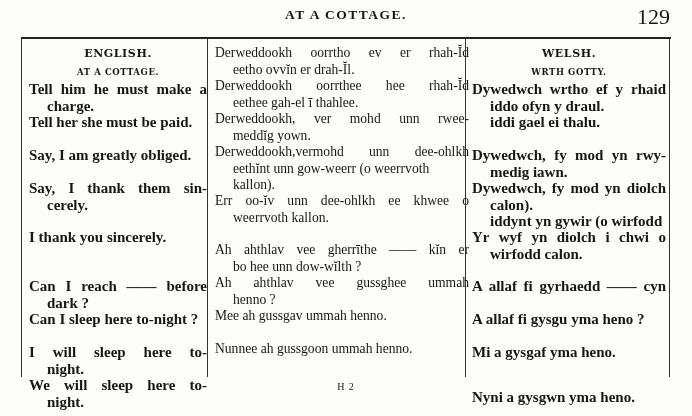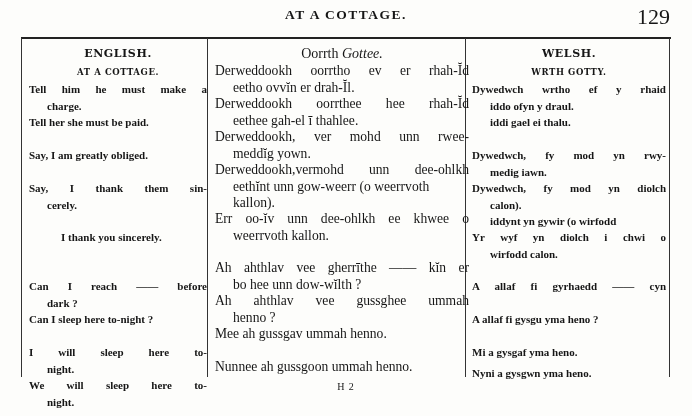--- a/index.html
+++ b/index.html
@@ -34,21 +34,21 @@
       text-align: center; font-size: 11px; letter-spacing: 0.6px; font-weight: bold;
       height: 18px; line-height: 18px; font-family: "DejaVu Serif", serif;
     }
     .sub-head {
       text-align: center; height: 18px; line-height: 18px;
     }
     .sub-head.caps { font-size: 8.5px; letter-spacing: 0.6px; font-weight: bold; }
     .sub-head.pron { font-size: 14px; font-family: "Liberation Serif", serif; }
     .entry {
       position: absolute; left: 0; right: 0;
-      font-size: 11px; line-height: 16.5px;
+      font-size: 15px; line-height: 16.5px;
       font-family: "Liberation Serif", serif; font-weight: bold;
       text-align: justify;
     }
     .entry .l1 { display: block; text-align-last: justify; white-space: nowrap; }
     .entry .l1.short { text-align-last: left; }
     .entry .l2 { display: block; padding-left: 18px; white-space: nowrap; }
     .col-pr .entry { font-weight: normal; font-size: 13.6px; }
     .signature {
       position: absolute; left: 0; width: 692px; top: 381px; text-align: center;
       font-size: 10px; font-family: "Liberation Serif", serif; letter-spacing: 1px;
@@ -80,21 +80,21 @@
         <div class="entry" style="top: 33px;">
           <span class="l1 short">Tell her she must be paid.</span>
         </div>
         <div class="entry" style="top: 66px;">
           <span class="l1 short">Say, I am greatly obliged.</span>
         </div>
         <div class="entry" style="top: 99px;">
           <span class="l1">Say, I thank them sin-</span>
           <span class="l2">cerely.</span>
         </div>
-        <div class="entry" style="top: 148px; margin-left: 32px;">
+        <div class="entry" style="top: 148px;">
           <span class="l1 short">I thank you sincerely.</span>
         </div>
         <div class="entry" style="top: 197px;">
           <span class="l1">Can I reach —— before</span>
           <span class="l2">dark ?</span>
         </div>
         <div class="entry" style="top: 230px;">
           <span class="l1 short">Can I sleep here to-night ?</span>
         </div>
         <div class="entry" style="top: 263px;">
@@ -102,21 +102,20 @@
           <span class="l2">night.</span>
         </div>
         <div class="entry" style="top: 296px;">
           <span class="l1">We will sleep here to-</span>
           <span class="l2">night.</span>
         </div>
       </div>
   </div>
 
   <div class="col col-pr">
-    <div class="sub-head pron"><span>Oorrth </span><i>Gottee.</i></div>
     <div class="rows" id="rows-pr" style="position:relative;">
         <div class="entry" style="top: 0px;">
           <span class="l1">Derweddookh oorrtho ev er rhah-Ĭd</span>
           <span class="l2">eetho ovvĭn er drah-Ĭl.</span>
         </div>
         <div class="entry" style="top: 33px;">
           <span class="l1">Derweddookh oorrthee hee rhah-Ĭd</span>
           <span class="l2">eethee gah-el ī thahlee.</span>
         </div>
         <div class="entry" style="top: 66px;">
@@ -175,20 +174,20 @@
         </div>
         <div class="entry" style="top: 197px;">
           <span class="l1">A allaf fi gyrhaedd —— cyn</span>
         </div>
         <div class="entry" style="top: 230px;">
           <span class="l1 short">A allaf fi gysgu yma heno ?</span>
         </div>
         <div class="entry" style="top: 263px;">
           <span class="l1 short">Mi a gysgaf yma heno.</span>
         </div>
-        <div class="entry" style="top: 284px;">
+        <div class="entry" style="top: 308px;">
           <span class="l1 short">Nyni a gysgwn yma heno.</span>
         </div>
       </div>
   </div>
 </div>
 
 <div class="signature">H 2</div>
 
 </body></html>

